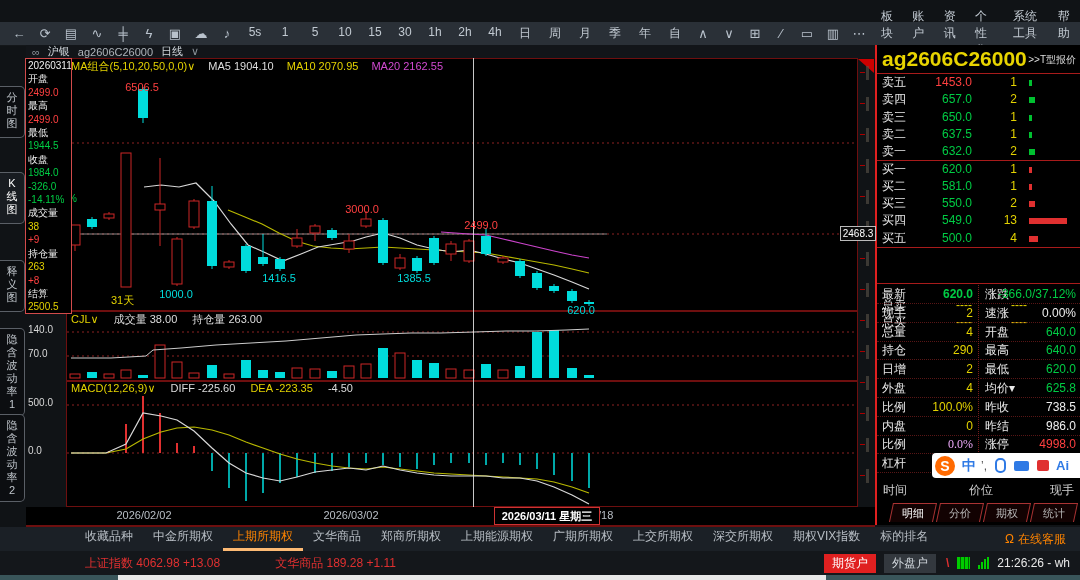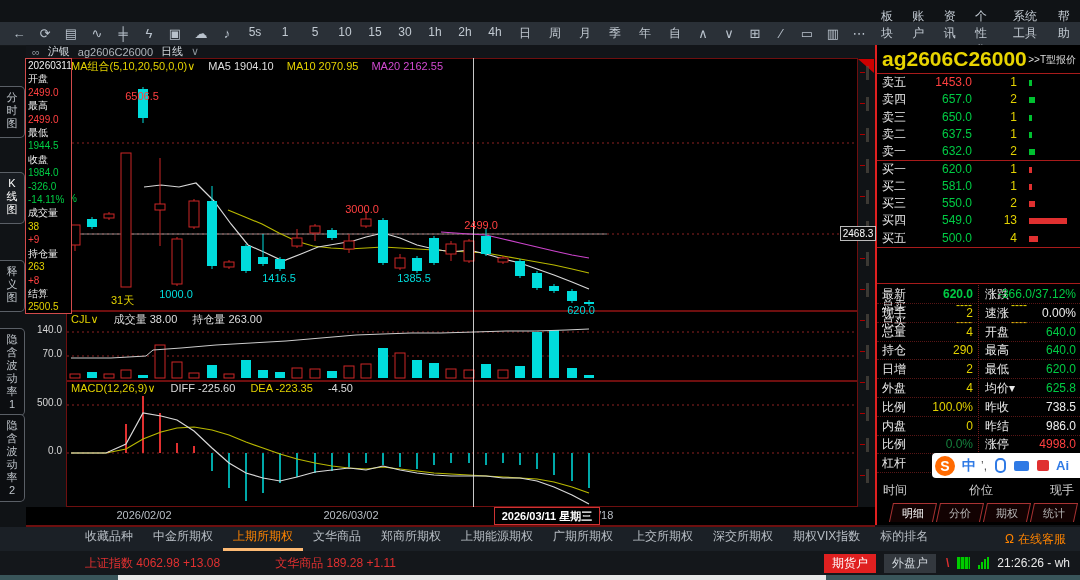--- a/index.html
+++ b/index.html
@@ -22,21 +22,21 @@
   .pane{position:absolute;left:66px;width:792px;background:#000;border:1px solid #6e0f0f;box-sizing:border-box;}
   .pane svg{position:absolute;left:0;top:0;}
   .pane-hd{position:absolute;left:4px;top:0;height:13px;font-size:11px;white-space:nowrap;z-index:5;}
   .yl{color:#e3d200;} .wh{color:#ddd;} .rd{color:#ff4040;} .gr{color:#00cc44;} .mg{color:#d24ad2;}
   #chart-header{position:absolute;left:26px;top:45px;width:849px;height:13px;background:#121519;color:#cfd5da;font-size:11px;display:flex;align-items:center;}
   #chart-header span{margin-right:8px;}
   
   #info-panel{position:absolute;left:25px;top:58px;width:47px;height:256px;background:#000;border:1px solid #d24b4b;box-sizing:border-box;z-index:6;font-size:10px;line-height:13.4px;padding-left:2px;overflow:hidden;}
   
   .anno{position:absolute;font-size:11px;transform:translateX(-50%);white-space:nowrap;z-index:4;}
-  .ytick{position:absolute;left:28px;width:34px;text-align:right;font-size:10px;color:#d8d8d8;}
+  .ytick{position:absolute;left:28px;width:34px;font-size:10px;color:#d8d8d8;}
   
   #xaxis{position:absolute;left:26px;top:507px;width:849px;height:18px;background:#000;border-bottom:2px solid #6e0f0f;color:#b9bfc6;font-size:11px;}
   #xaxis .xl{position:absolute;top:2px;transform:translateX(-50%);}
   #xdatebox{position:absolute;left:468px;top:0px;width:104px;height:16px;border:1px solid #c33;color:#fff;font-weight:bold;font-size:11px;text-align:center;line-height:16px;background:#000;}
   #crosshair-v{position:absolute;left:473px;top:58px;width:1px;height:449px;background:rgba(235,235,235,.85);z-index:3;}
   #pricebox{position:absolute;left:840px;top:226px;width:34px;height:13px;background:#0a0a0a;border:1px solid #bbb;color:#fff;font-size:10px;text-align:center;line-height:13px;z-index:7;}
   #tri{position:absolute;left:858px;top:59px;width:0;height:0;border-left:16px solid transparent;border-top:14px solid #c00;}
   
   #qpanel{position:absolute;left:875px;top:45px;width:205px;height:480px;background:#000;border-left:2px solid #e02020;box-sizing:border-box;}
   #q-symbol{position:absolute;left:5px;top:2px;font-size:21px;font-weight:bold;color:#e8d400;}
@@ -339,21 +339,21 @@
       <div style="color: rgb(227, 210, 0);">38</div>
       <div style="color: rgb(255, 64, 64);">+9</div>
       <div style="color: rgb(238, 238, 238);">持仓量</div>
       <div style="color: rgb(227, 210, 0);">263</div>
       <div style="color: rgb(255, 64, 64);">+8</div>
       <div style="color: rgb(238, 238, 238);">结算</div>
       <div style="color: rgb(227, 210, 0);">2500.5</div>
     </div>
 
   <div id="anno-layer">
-      <div class="anno" style="left: 142px; top: 90px; color: rgb(255, 64, 64);">6506.5</div>
+      <div class="anno" style="left: 142px; top: 81px; color: rgb(255, 64, 64);">6506.5</div>
       <div class="anno" style="left: 176px; top: 288px; color: rgb(0, 220, 220);">1000.0</div>
       <div class="anno" style="left: 279px; top: 272px; color: rgb(0, 220, 220);">1416.5</div>
       <div class="anno" style="left: 362px; top: 203px; color: rgb(255, 64, 64);">3000.0</div>
       <div class="anno" style="left: 414px; top: 272px; color: rgb(0, 220, 220);">1385.5</div>
       <div class="anno" style="left: 481px; top: 219px; color: rgb(255, 64, 64);">2499.0</div>
       <div class="anno" style="left: 581px; top: 304px; color: rgb(0, 220, 220);">620.0</div>
     </div>
 
   <div id="ytick-layer">
       <div class="ytick" style="top: 324px;">140.0</div>
@@ -514,21 +514,21 @@
         <div class="stat-row" style="left: 0px; width: 100px; top: 352.8px;">
           <span class="sl">比例</span>
           <span class="sv" style="color: rgb(227, 210, 0);">100.0%</span>
         </div>
         <div class="stat-row" style="left: 0px; width: 100px; top: 371.6px;">
           <span class="sl">内盘</span>
           <span class="sv" style="color: rgb(227, 210, 0);">0</span>
         </div>
         <div class="stat-row" style="left: 0px; width: 100px; top: 390.4px;">
           <span class="sl">比例</span>
-          <span class="sv" style="color: #15803d;">0.0%</span>
+          <span class="sv" style="color: #f0abfc; font-family: Liberation Serif, serif;">0.0%</span>
         </div>
         <div class="stat-row" style="left: 103px; width: 100px; top: 240px;">
           <span class="sl">涨跌</span>
           <span class="sv" style="color: rgb(0, 204, 68);">-366.0/37.12%</span>
         </div>
         <div class="stat-row" style="left: 103px; width: 100px; top: 258.8px;">
           <span class="sl">速涨</span>
           <span class="sv" style="color: rgb(238, 238, 238);">0.00%</span>
         </div>
         <div class="stat-row" style="left: 103px; width: 100px; top: 277.6px;">

